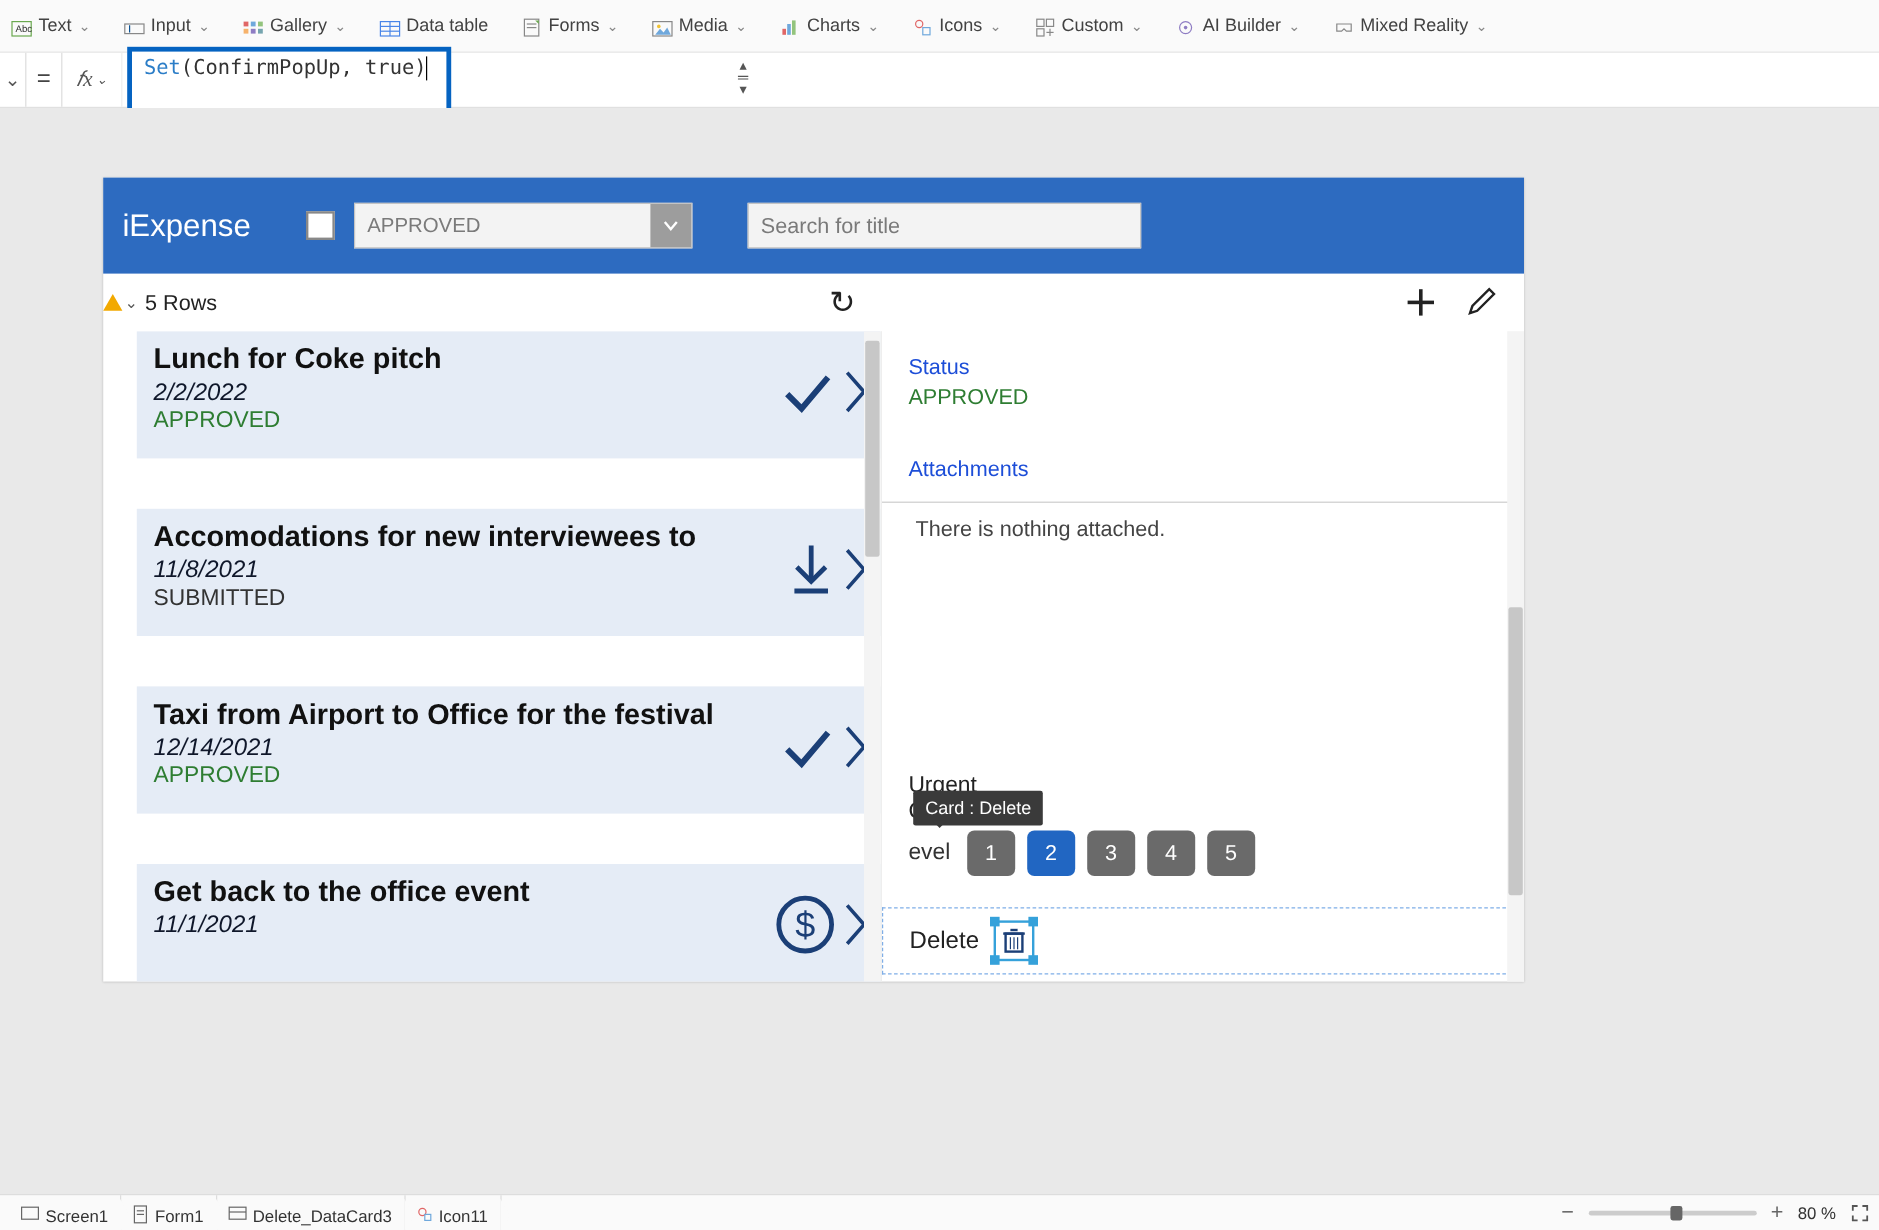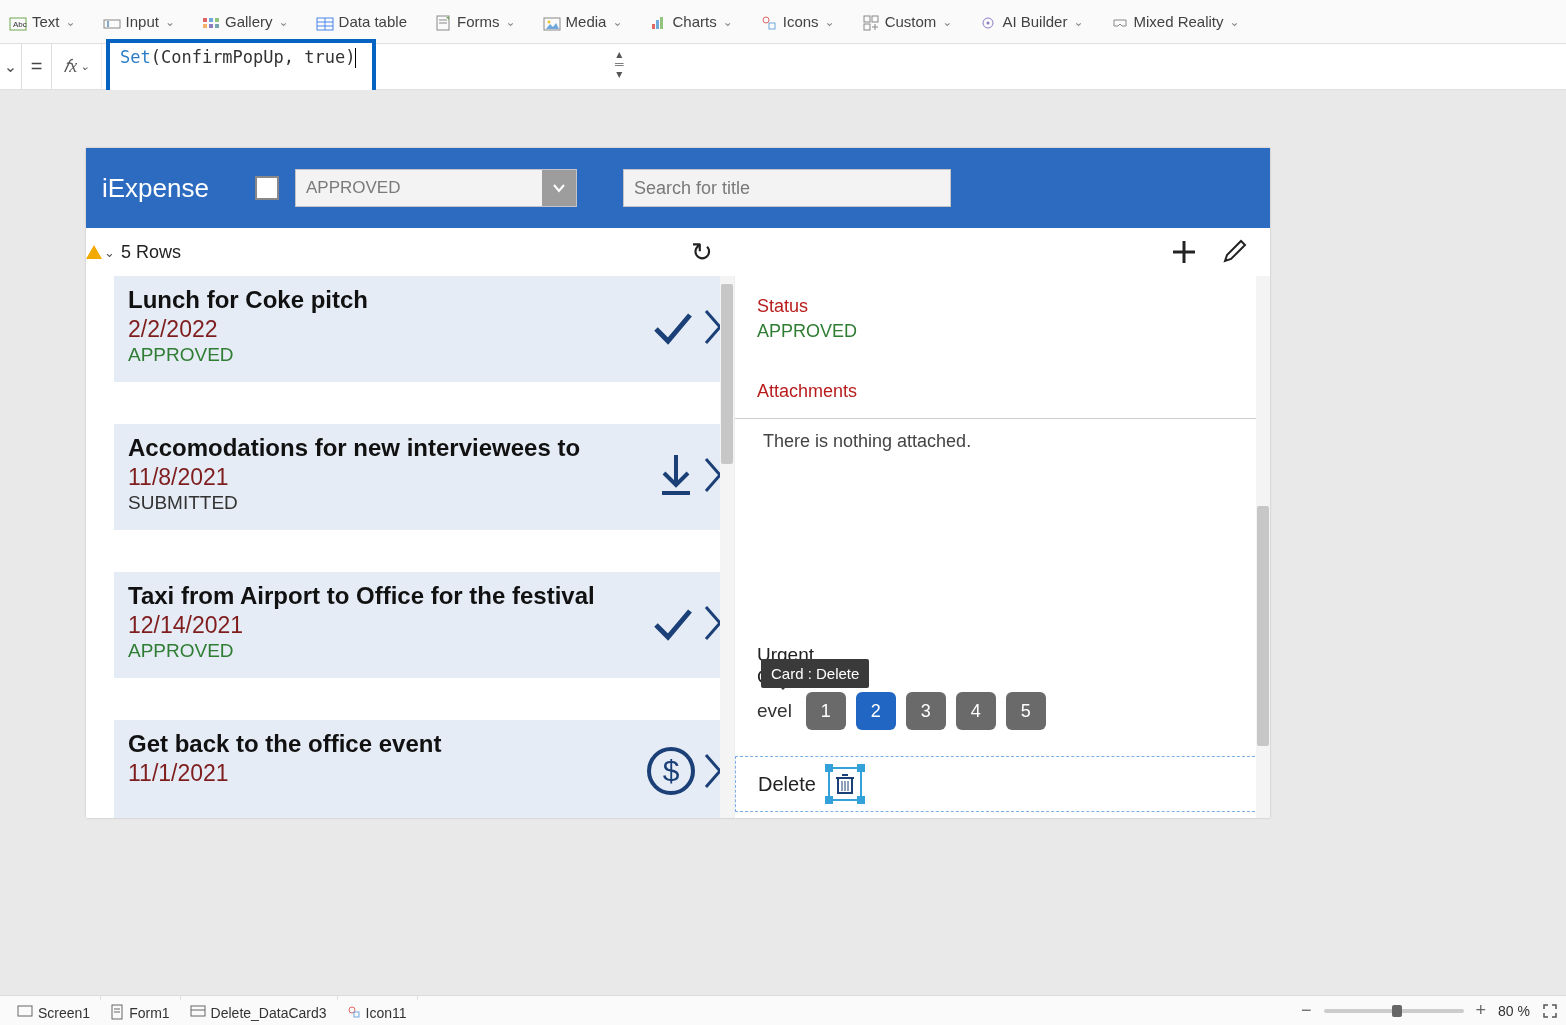--- a/index.html
+++ b/index.html
@@ -219,21 +219,21 @@
     border-radius:2px;
   }
   .list-item {
     background:#e5ecf6;
     margin-bottom:42px;
     padding:10px 90px 10px 14px;
     position:relative;
     height:106px;
   }
   .li-title { font-size:24px; font-weight:600; color:#111; }
-  .li-date { font-size:23px; color:#7f1d1d; margin-top:2px; }
+  .li-date { font-size:20px; color:#0f172a; margin-top:2px;font-style:italic; }
   .li-status { font-size:19px; margin-top:1px; }
   .li-status.approved { color:#2e7d32; }
   .li-status.submitted { color:#333; }
   .li-icons {
     position:absolute;
     right:10px; top:50%;
     transform:translateY(-50%);
     display:flex; gap:6px; align-items:center;
   }
   .right-col {
@@ -250,21 +250,21 @@
   }
   .plus, .pencil {
     width:32px;height:32px;
     display:flex;align-items:center;justify-content:center;
     color:#1a1a1a;
   }
   .detail-body {
     padding: 12px 22px;
     font-size:18px;
   }
-  .detail-body .lbl { color:#b91c1c; margin-top:8px; }
+  .detail-body .lbl { color:#1d4ed8; margin-top:8px; }
   .detail-body .val-approved { color:#2e7d32; margin-top:4px; }
   .attach-sep {
     border-top:1px solid #ccc;
     margin:16px -22px 0 -22px;
   }
   .attach-empty {
     color:#444;
     margin-top:12px;
     padding-left:6px;
   }

